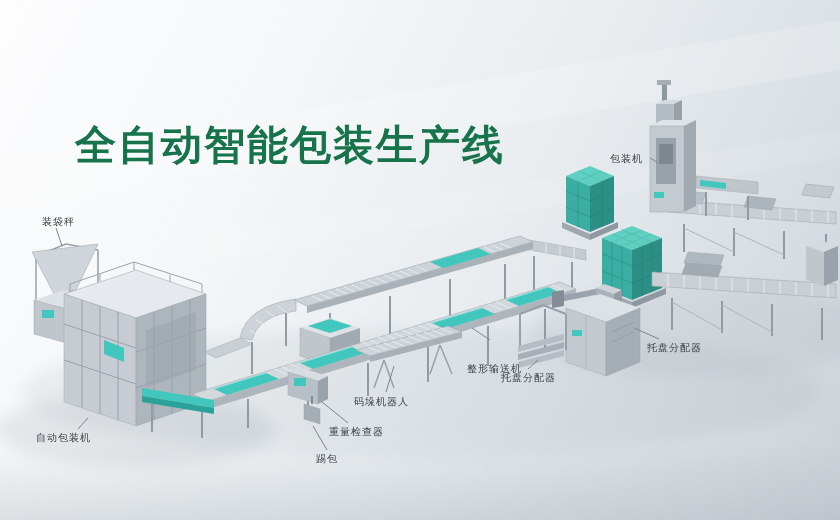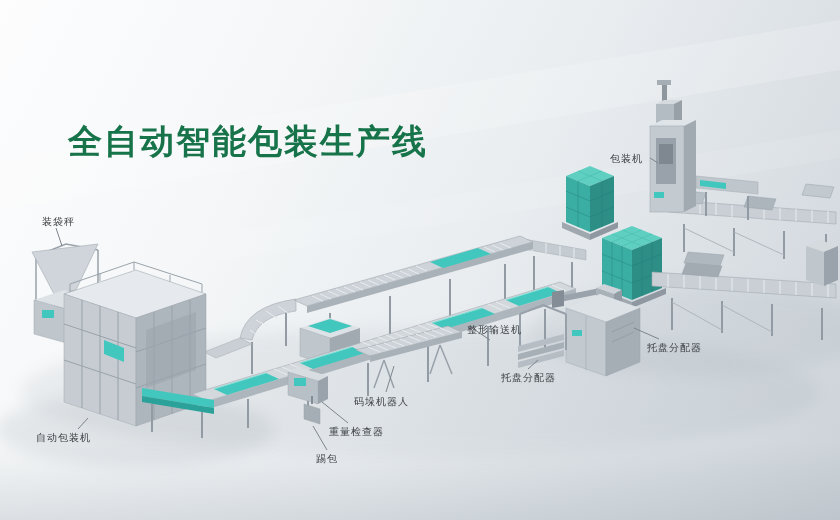--- a/index.html
+++ b/index.html
@@ -5,21 +5,21 @@
   * { margin:0; padding:0; box-sizing:border-box; }
   html,body { width:840px; height:520px; overflow:hidden; background:#eef1f3; }
   .stage { position:relative; width:840px; height:520px;
     font-family:"Liberation Sans","DejaVu Sans",sans-serif;
     background:linear-gradient(118deg,#fdfdfe 0%,#f5f7f8 28%,#e9edf0 55%,#d6dce1 84%,#cbd1d7 100%);
   }
   .floor { position:absolute; left:0; right:0; bottom:0; height:78px;
     background:linear-gradient(to bottom, rgba(168,178,186,0) 0%, rgba(162,172,181,0.32) 100%); }
   svg.scene { position:absolute; left:0; top:0; width:840px; height:520px; }
   .copy { position:absolute; left:68px; top:122px; }
-  .title { font-size:34px; font-weight:bold; color:#17744a; letter-spacing:2px; line-height:1.15; }
+  .title { font-size:41px; font-weight:bold; color:#17744a; letter-spacing:2px; line-height:1.15;margin-left:7px; }
   .subtitle { margin-top:22px; font-size:13px; color:#1f2226; letter-spacing:1.2px; }
   #labels .m-label { position:absolute; font-size:10px; color:#3c4044; letter-spacing:1px; white-space:nowrap; }
   #leader-svg { position:absolute; left:0; top:0; width:840px; height:520px; pointer-events:none; }
   #leader-svg line { stroke:#7d858c; stroke-width:1; }
 </style>
 </head>
 <body>
 
 <div class="stage">
 
@@ -237,19 +237,19 @@
       <line x1="528" y1="369" x2="538" y2="360"></line>
       <line x1="659" y1="339" x2="634" y2="328"></line>
     </svg>
   <div id="labels">
       <div class="m-label" style="left: 42px; top: 215px; color: rgb(60, 64, 68); text-align: center;">装袋秤</div>
       <div class="m-label" style="left: 610px; top: 152px; color: rgb(60, 64, 68);">包装机</div>
       <div class="m-label" style="left: 36px; top: 431px; color: rgb(60, 64, 68);">自动包装机</div>
       <div class="m-label" style="left: 316px; top: 452px; color: rgb(60, 64, 68);">踢包</div>
       <div class="m-label" style="left: 329px; top: 425px; color: rgb(60, 64, 68);">重量检查器</div>
       <div class="m-label" style="left: 354px; top: 395px; color: rgb(60, 64, 68);">码垛机器人</div>
-      <div class="m-label" style="left: 467px; top: 323px; color: rgb(60, 64, 68);">整形输送机</div>
+      <div class="m-label" style="left: 467px; top: 362px; color: rgb(60, 64, 68);">整形输送机</div>
       <div class="m-label" style="left: 501px; top: 371px; color: rgb(60, 64, 68);">托盘分配器</div>
       <div class="m-label" style="left: 647px; top: 341px; color: rgb(60, 64, 68);">托盘分配器</div>
     </div>
 
   <div class="floor"></div>
 </div>
 
 </body></html>

